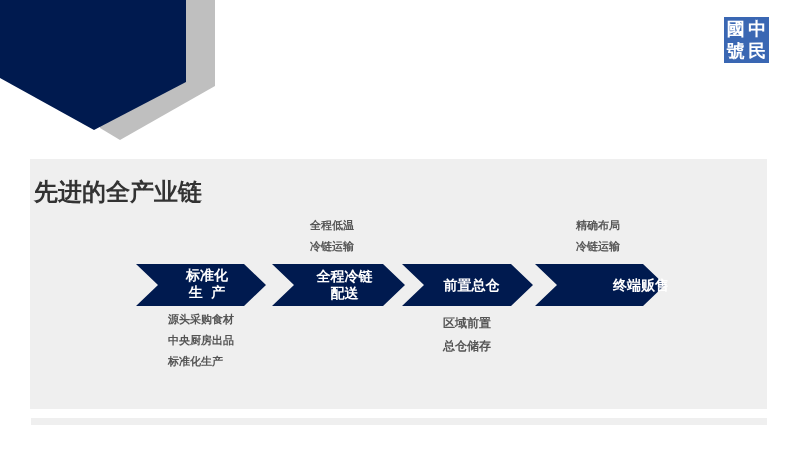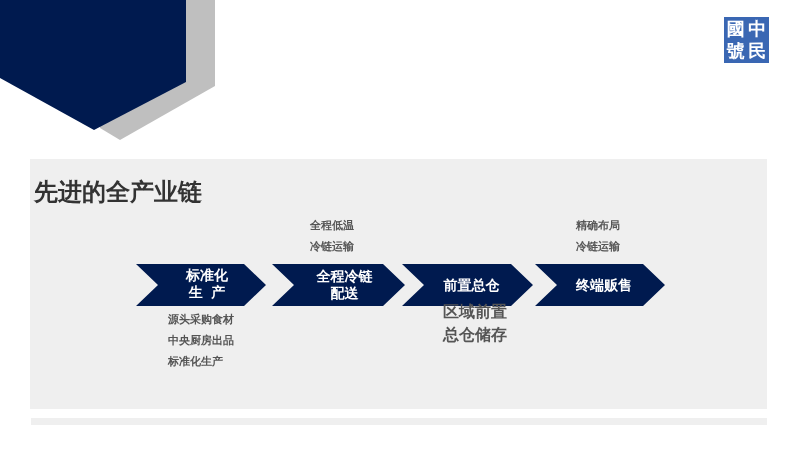--- a/index.html
+++ b/index.html
@@ -96,37 +96,37 @@
   </svg>
   <div class="chevron-label" style="padding-left:4px;">
     <span>前置总仓</span>
   </div>
 </div>
 
 <div class="chevron" style="left:535px; width:130px;">
   <svg width="130" height="42" viewBox="0 0 130 42">
     <polygon points="0,0 108,0 130,21 108,42 0,42 22,21" fill="#001a4f"></polygon>
   </svg>
-  <div class="chevron-label" style="padding-left:4px;">
+  <div class="chevron-label" style="padding-left:4px;align-items:flex-end;">
     <span>终端贩售</span>
   </div>
 </div>
 
 <div class="note" style="left:168px; top:309px;">
   <div>源头采购食材</div>
   <div>中央厨房出品</div>
   <div>标准化生产</div>
 </div>
 
 <div class="note" style="left:310px; top:215px;">
   <div>全程低温</div>
   <div>冷链运输</div>
 </div>
 
-<div class="note" style="left:443px; top:300px; font-size:16px; line-height:23px;">
+<div class="note" style="left:443px; top:312px; font-size:12px; line-height:23px;">
   <div>区域前置</div>
   <div>总仓储存</div>
 </div>
 
 <div class="note" style="left:576px; top:215px;">
   <div>精确布局</div>
   <div>冷链运输</div>
 </div>
 
 </body></html>

